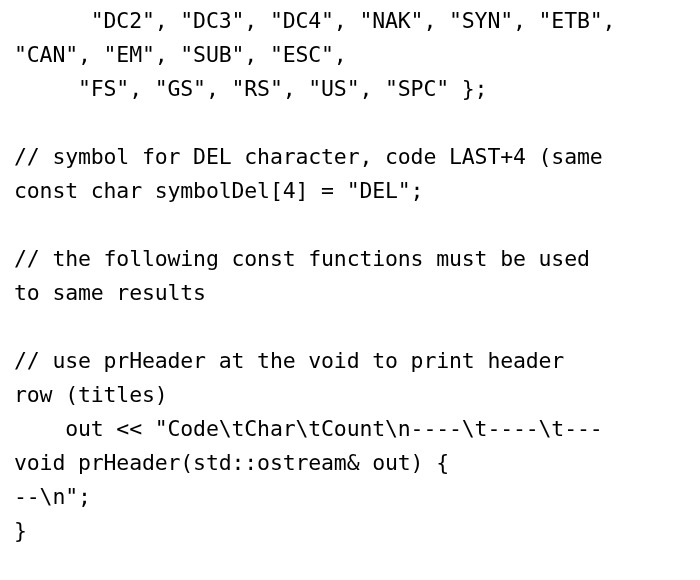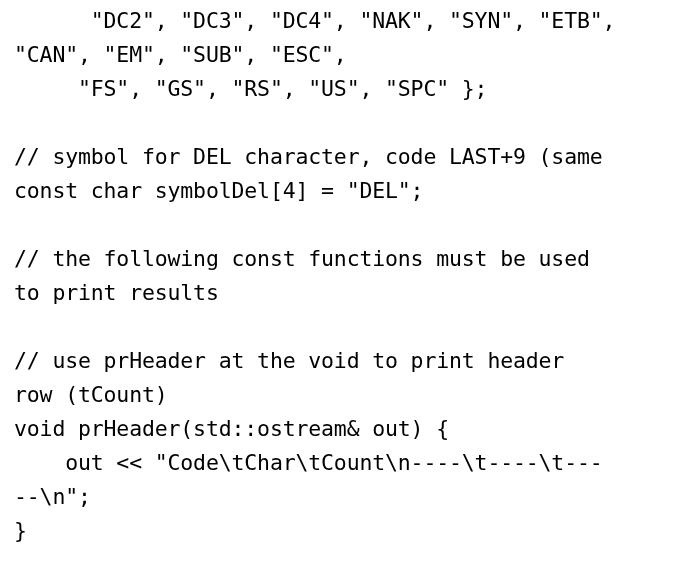--- a/index.html
+++ b/index.html
@@ -41,25 +41,25 @@
   }
 </style>
 </head>
 <body>
 
 <div id="code-view">
     <span class="code-line">      "DC2", "DC3", "DC4", "NAK", "SYN", "ETB",</span>
     <span class="code-line">"CAN", "EM", "SUB", "ESC",</span>
     <span class="code-line">     "FS", "GS", "RS", "US", "SPC" };</span>
     <span class="blank-line"></span>
-    <span class="code-line">// symbol for DEL character, code LAST+9 (same</span>
+    <span class="code-line">// symbol for DEL character, code LAST+4 (same</span>
     <span class="code-line">const char symbolDel[4] = "DEL";</span>
     <span class="blank-line"></span>
     <span class="code-line">// the following const functions must be used</span>
-    <span class="code-line">to print results</span>
+    <span class="code-line">to same results</span>
     <span class="blank-line"></span>
     <span class="code-line">// use prHeader at the void to print header</span>
-    <span class="code-line">row (tCount)</span>
+    <span class="code-line">row (titles)</span>
+    <span class="code-line">    out &lt;&lt; "Code\tChar\tCount\n----\t----\t---</span>
     <span class="code-line">void prHeader(std::ostream&amp; out) {</span>
-    <span class="code-line">    out &lt;&lt; "Code\tChar\tCount\n----\t----\t---</span>
     <span class="code-line">--\n";</span>
     <span class="code-line">}</span>
   </div>
 
 </body></html>

